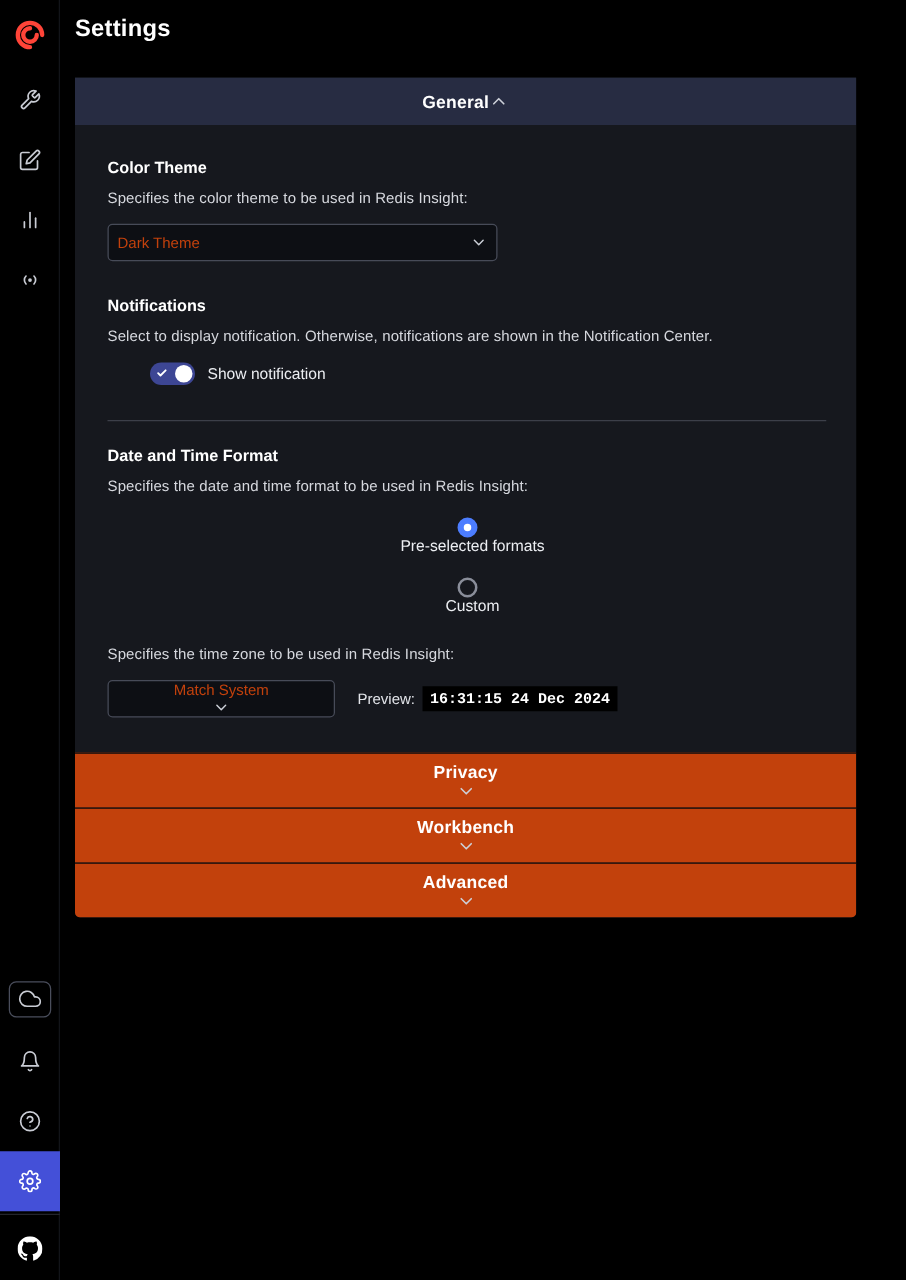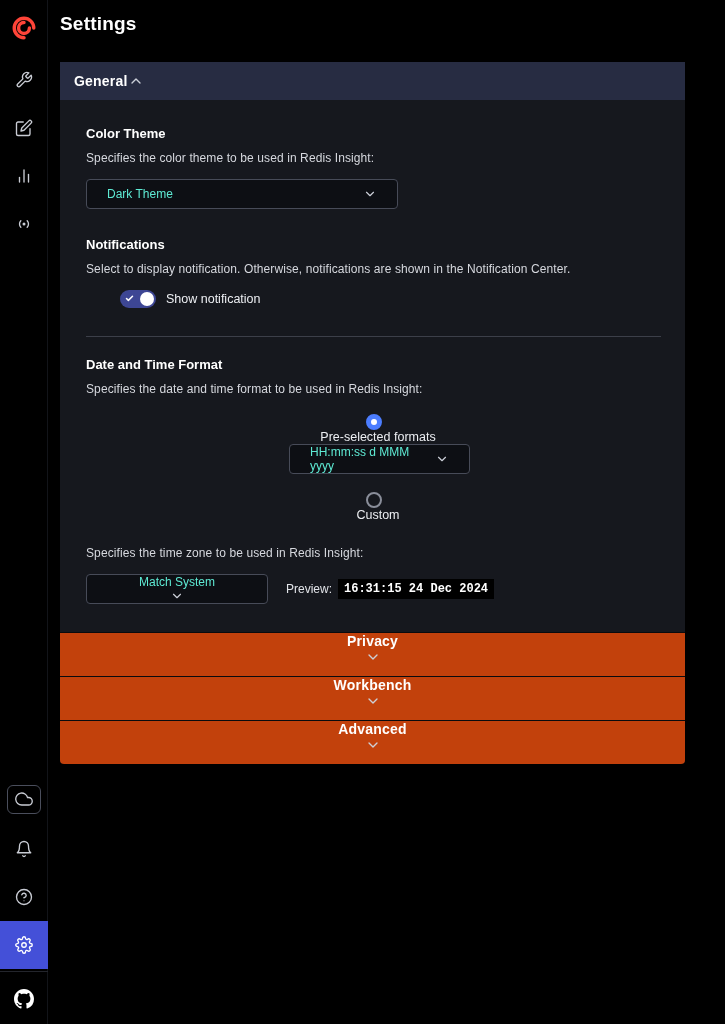--- a/index.html
+++ b/index.html
@@ -36,39 +36,39 @@
   
   .main { flex:1; padding:12px 40px 0 12px; }
   .page-title {
     margin:0; font-size:19px; line-height:23px; font-weight:700; color:#fff; letter-spacing:.2px;
   }
   .panel {
     margin-top:27px; width:625px; background:#16181e;
     border-radius:0 0 4px 4px; overflow:hidden;
   }
   .acc-header {
-    height:38px; display:flex; align-items:center; justify-content:flex-start;
+    height:38px; display:flex; align-items:center; justify-content:center;
     padding:0 14px; cursor:pointer;
   }
   .acc-header.expanded { background:#272c42; }
   .acc-header.collapsed { height:44px; background:#c2410c; border-top:1px solid #0a0b0e;flex-direction:column; }
   .acc-title { font-size:14px; font-weight:700; color:#fff; letter-spacing:.2px; }
   .chev { color:#ccd0d8; display:flex; align-items:center; }
 
   .acc-body { padding:6px 24px 28px 26px; }
   .field-heading { font-size:13px; font-weight:700; color:#fff; margin:20px 0 0; }
   .field-heading.first { margin-top:20px; }
   .field-heading.mt { margin-top:28px; }
   .field-desc { font-size:12px; color:#d6d8de; margin:10px 0 0; letter-spacing:.1px; }
 
   .select {
     margin-top:14px; height:30px; background:#0d0f14;
     border:1px solid #474b58; border-radius:4px;
     display:inline-flex; align-items:center; justify-content:space-between;
-    padding:0 20px; color:#5eead4; font-size:12px; cursor:pointer;
+    padding:0 7px; color:#c2410c; font-size:12px; cursor:pointer;
   }
   .select .chev svg { display:block; }
   .select-color-theme { width:312px; }
   .select-format { width:181px; margin-top:0; margin-left:12px; }
   .select-timezone { width:182px; margin-top:0;flex-direction:column; }
 
   .toggle-row { margin-top:14px; display:flex; align-items:center; gap:10px;padding-left:34px; }
   .switch {
     position:relative; width:36px; height:18px; border-radius:9px;
     background:#3d4694; cursor:pointer; flex:0 0 36px;
@@ -239,28 +239,20 @@
 
         <hr class="divider">
 
         
         <h3 class="field-heading">Date and Time Format</h3>
         <p class="field-desc">Specifies the date and time format to be used in Redis Insight:</p>
 
         <div class="radio-row">
           <span class="radio checked"></span>
           <span class="radio-label">Pre-selected formats</span>
-          <div class="select select-format">
-            <span>HH:mm:ss d MMM yyyy</span>
-            <span class="chev">
-              <svg width="14" height="14" viewBox="0 0 24 24" fill="none" stroke="currentColor" stroke-width="2" stroke-linecap="round" stroke-linejoin="round">
-                  <polyline points="6 9 12 15 18 9"></polyline>
-                </svg>
-            </span>
-          </div>
         </div>
 
         <div class="radio-row">
           <span class="radio unchecked"></span>
           <span class="radio-label">Custom</span>
         </div>
 
         <p class="field-desc" style="margin-top:24px">Specifies the time zone to be used in Redis Insight:</p>
 
         <div class="tz-row">

